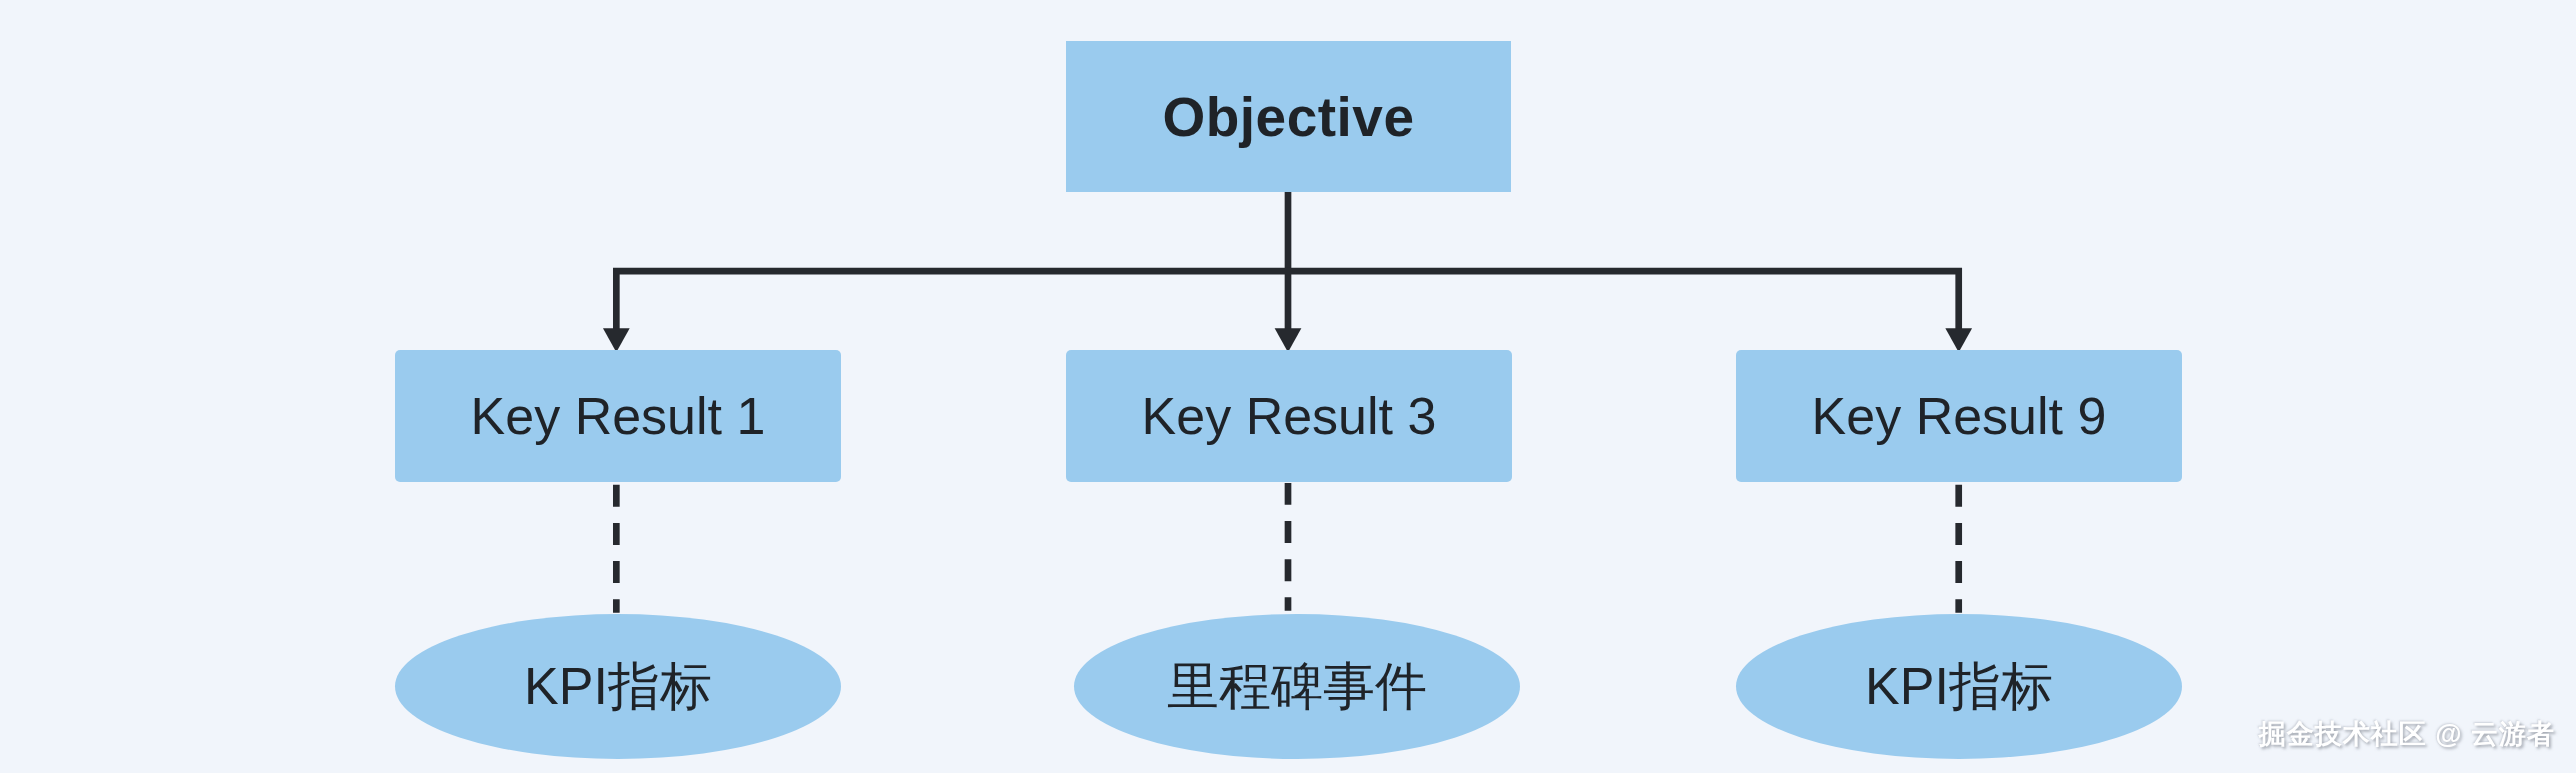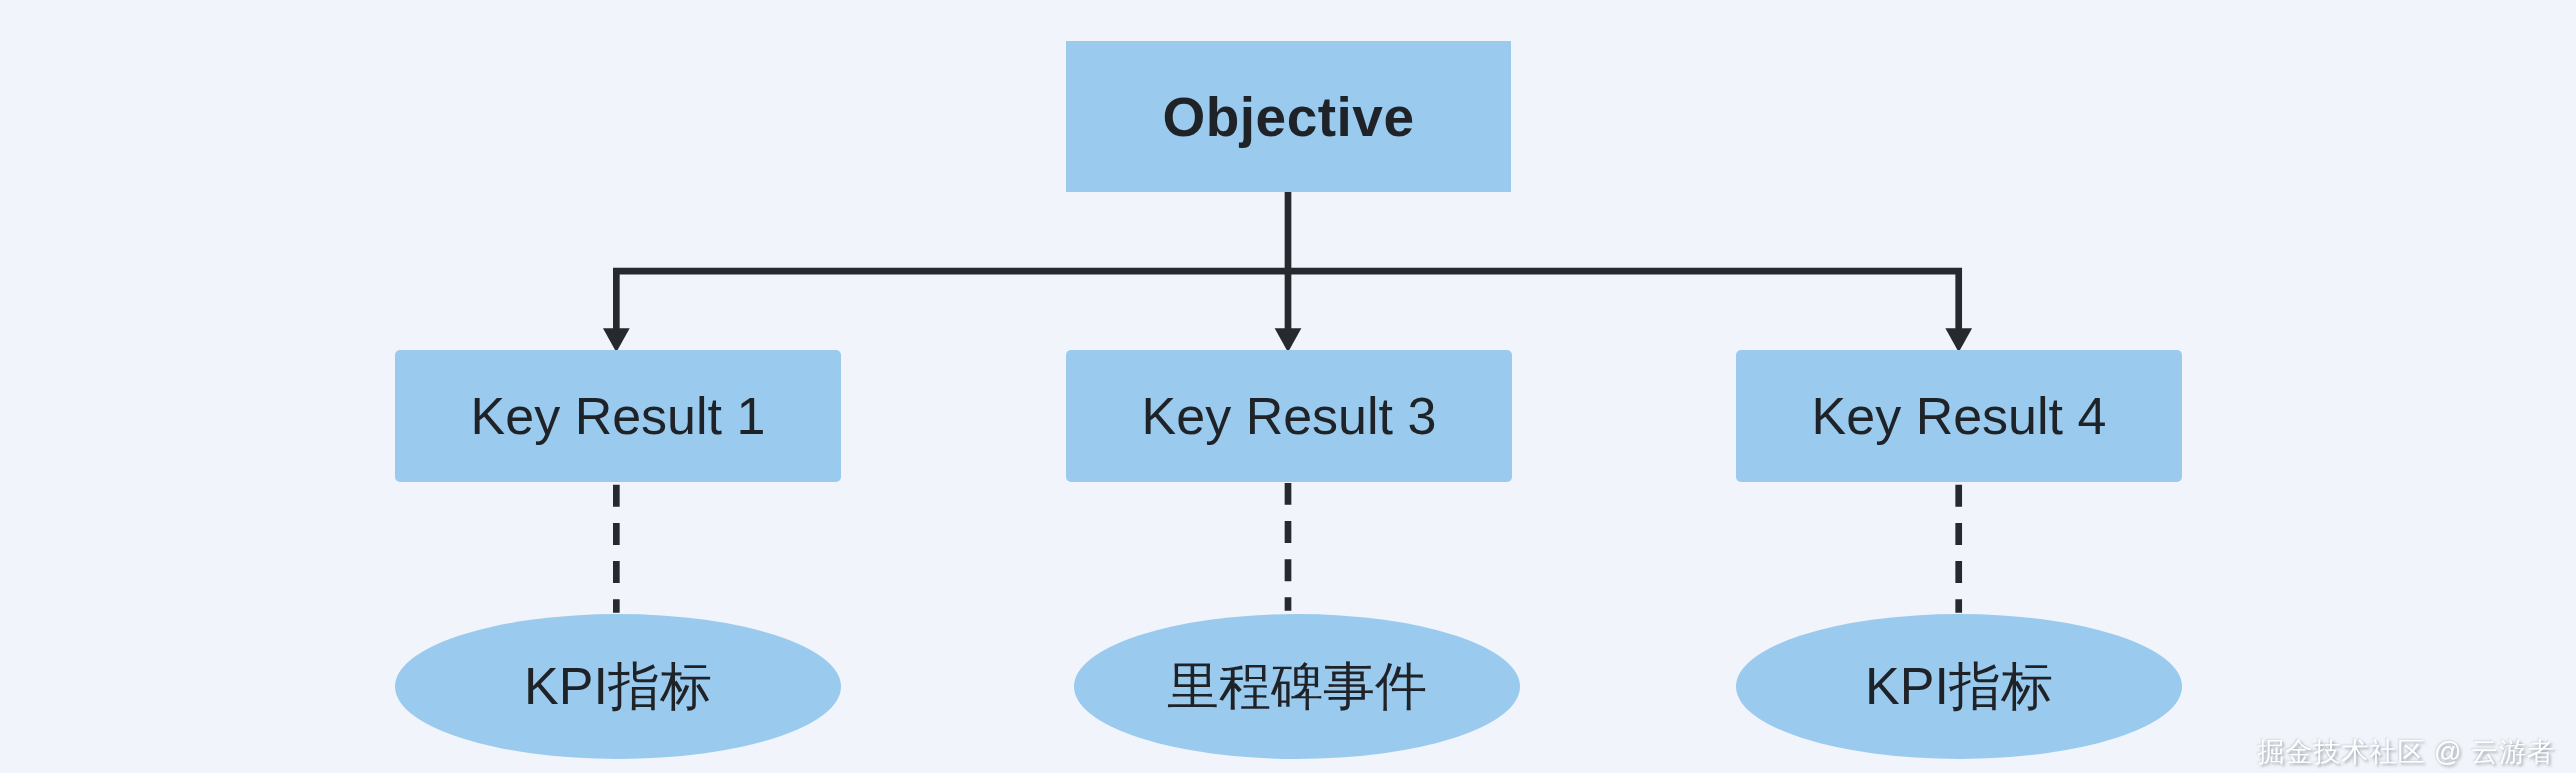--- a/index.html
+++ b/index.html
@@ -72,23 +72,23 @@
     border-radius: 50%;
     font-size: 52px;
     font-weight: 400;
   }
   .me-1 { left: 395px; }
   .me-2 { left: 1074px; }
   .me-3 { left: 1736px; }
   .watermark {
     position: absolute;
     right: 21px;
-    bottom: 4px;
+    bottom: 22px;
     font-size: 27px;
-    font-weight: 400;
+    font-weight: 700;
     color: var(--watermark-text);
     text-shadow: 1.9px 1.9px 2.9px rgba(110,115,125,0.55), -1px -1px 1.9px rgba(150,155,165,0.35);
     letter-spacing: 1px;
   }
 </style>
 </head>
 <body>
 
 <div class="canvas">
 
@@ -111,21 +111,21 @@
     <span>Objective</span>
   </div>
 
   <div class="node kr-box kr-1">
     <span>Key Result 1</span>
   </div>
   <div class="node kr-box kr-2">
     <span>Key Result 3</span>
   </div>
   <div class="node kr-box kr-3">
-    <span>Key Result 4</span>
+    <span>Key Result 9</span>
   </div>
 
   <div class="node metric-ellipse me-1">
     <span>KPI指标</span>
   </div>
   <div class="node metric-ellipse me-2">
     <span>里程碑事件</span>
   </div>
   <div class="node metric-ellipse me-3">
     <span>KPI指标</span>

